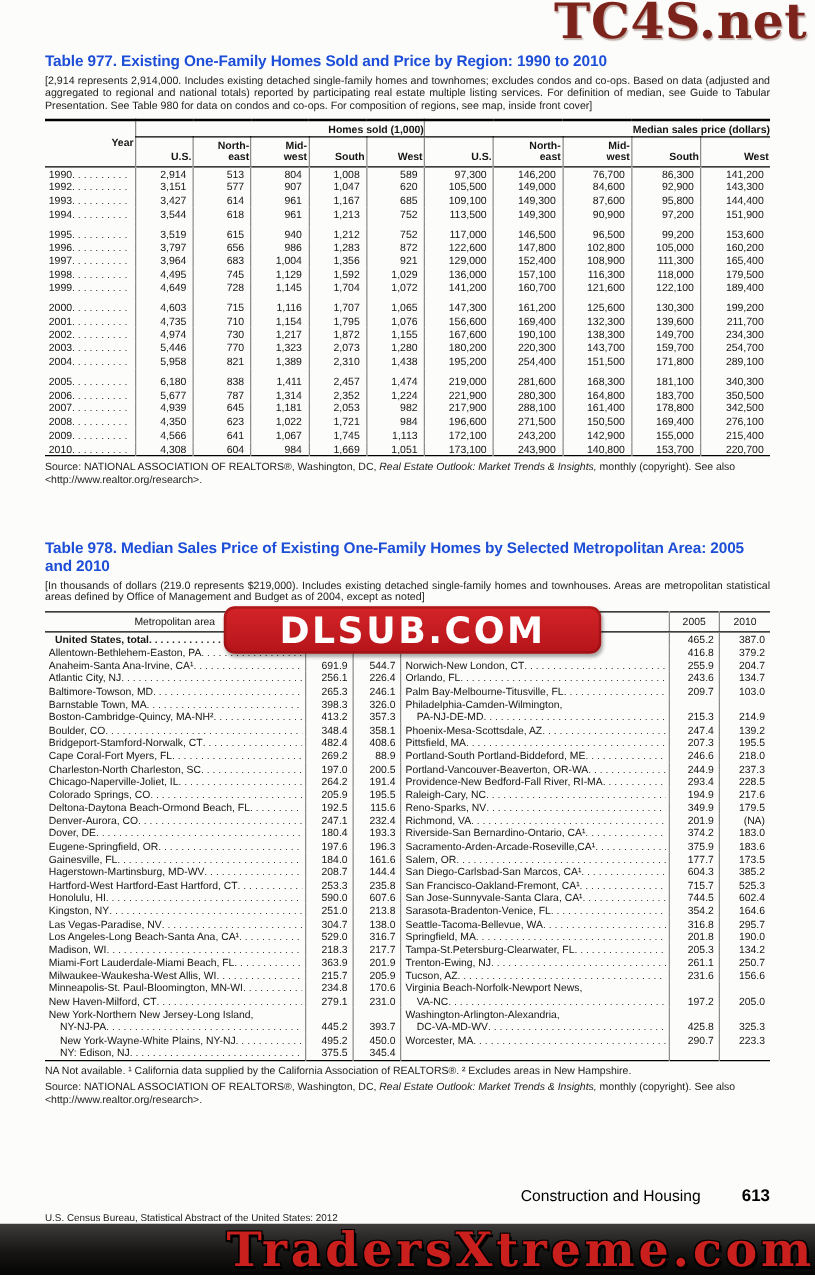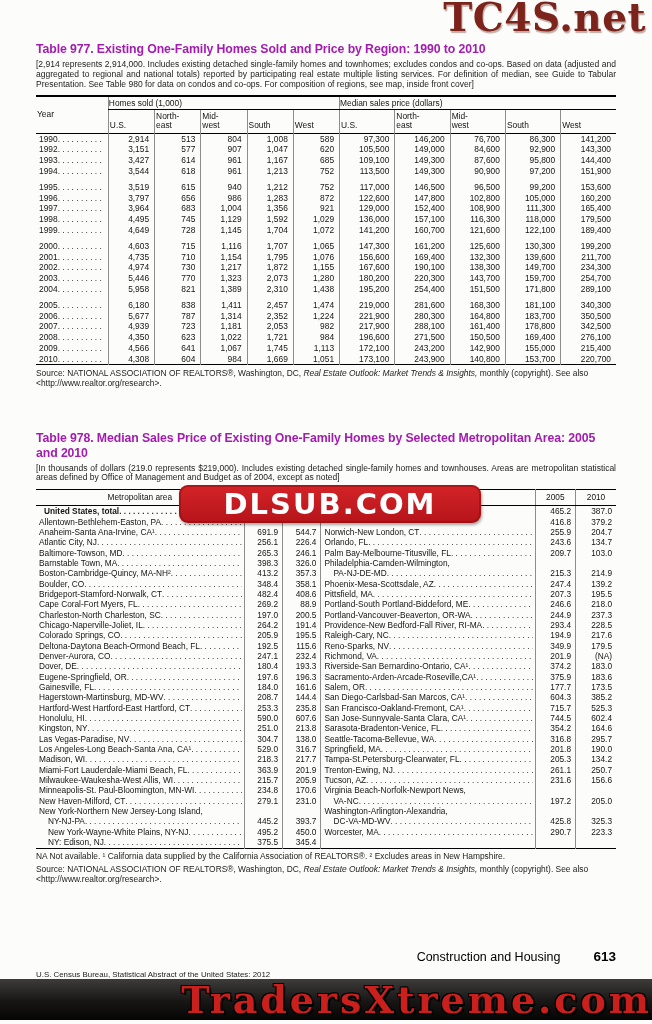--- a/index.html
+++ b/index.html
@@ -1,32 +1,32 @@
 <!DOCTYPE html>
 <html><head>
 <meta charset="utf-8">
 <style>
   html,body{margin:0;padding:0}
   body{width:652px;height:1024px;background:#fcfcfa;font-family:"Liberation Sans",sans-serif;color:#141414;-webkit-font-smoothing:antialiased}
   .page{position:relative;width:652px;height:1024px;overflow:hidden;background:#fcfcfa}
   .content{padding:42px 36px 0 36px}
 
-  .t-title{font-size:12.3px;font-weight:bold;line-height:1.16;max-width:560px;margin:0 0 4px;color:#a21caf;letter-spacing:-.1px}
+  .t-title{font-size:12.3px;font-weight:bold;line-height:1.16;max-width:560px;margin:0 0 4px;color:#1d4ed8;letter-spacing:-.1px}
   .t-note{font-size:8.5px;line-height:1.14;text-align:justify;margin:0 0 6px;color:#1c1c1c}
   .src{font-size:8.4px;line-height:1.18;margin:4px 0 0;color:#1c1c1c}
   .src i{font-style:italic}
   .footnote{font-size:8.4px;line-height:1.18;margin:3px 0 0;color:#1c1c1c}
 
   table{width:100%;border-collapse:collapse;table-layout:fixed}
   .vline{border-left:1px solid #8d8d8d}
 
   
   .t977{font-size:8.4px;border-top:2px solid #000;border-bottom:1px solid #000}
   .t977 thead{border-bottom:1px solid #000}
-  .t977 th{font-weight:normal;text-align:left;vertical-align:bottom;padding:2px 1px;line-height:1.08;white-space:pre-line;font-size:8.4px}
+  .t977 th{font-weight:bold;text-align:right;vertical-align:bottom;padding:2px 1px;line-height:1.08;white-space:pre-line;font-size:8.4px}
   .t977 th.grp{border-bottom:1px solid #000;padding:2px 0 1px}
   .t977 th.yearhead{vertical-align:middle}
   .t977 td{padding:0 5px 0 3px;line-height:10.8px;vertical-align:bottom}
   .t977 td.num{text-align:right}
   .t977 tr.gap td{height:5px;padding:0}
 
   
   .sec2{margin-top:42px}
   .t978-wrap{position:relative}
   .t978{font-size:8.3px;border-top:1.8px solid #000;border-bottom:1.5px solid #000}
@@ -424,21 +424,21 @@
             <td class="num vline">350,500</td>
           </tr>
           <tr>
             <td class="ycol">
               <div class="lead">
                 <span class="nm">2007</span>
                 <span class="dots"></span>
               </div>
             </td>
             <td class="num vline">4,939</td>
-            <td class="num vline">723</td>
+            <td class="num vline">645</td>
             <td class="num vline">1,181</td>
             <td class="num vline">2,053</td>
             <td class="num vline">982</td>
             <td class="num vline">217,900</td>
             <td class="num vline">288,100</td>
             <td class="num vline">161,400</td>
             <td class="num vline">178,800</td>
             <td class="num vline">342,500</td>
           </tr>
           <tr>

